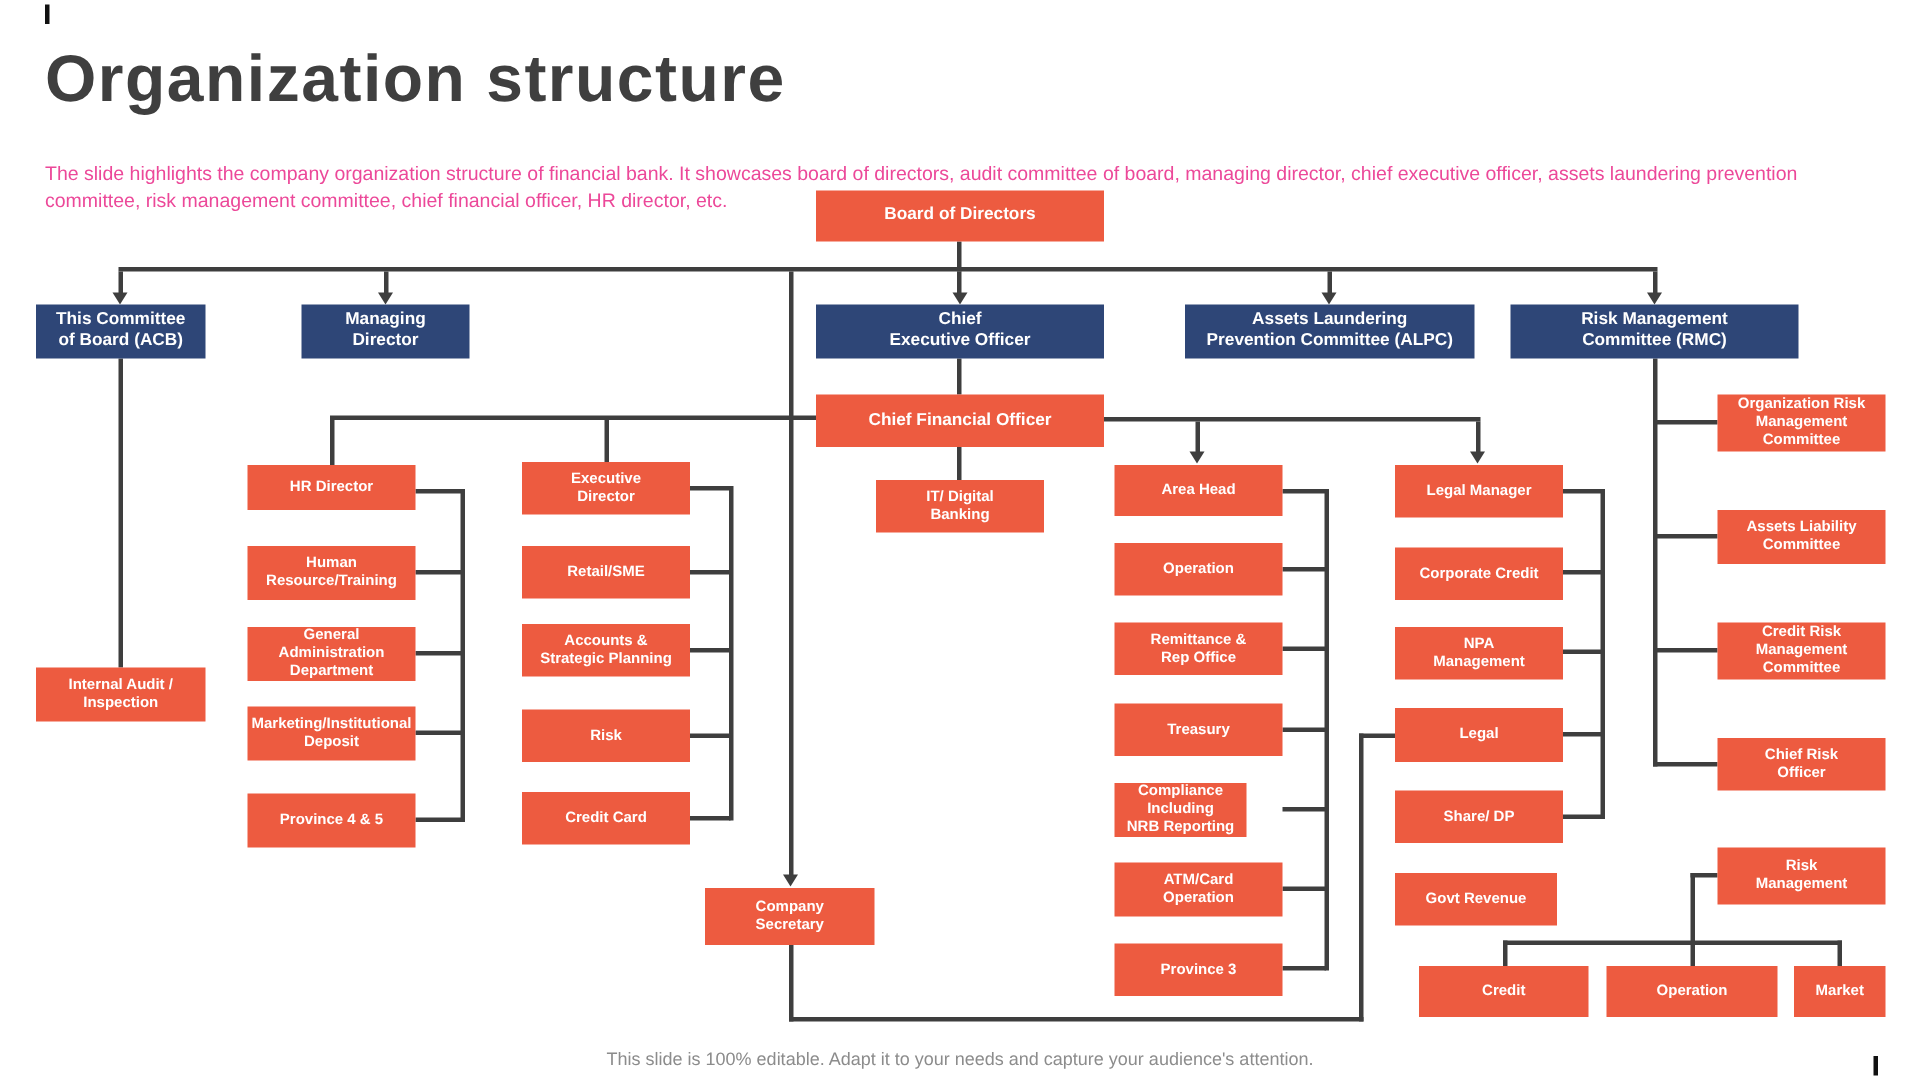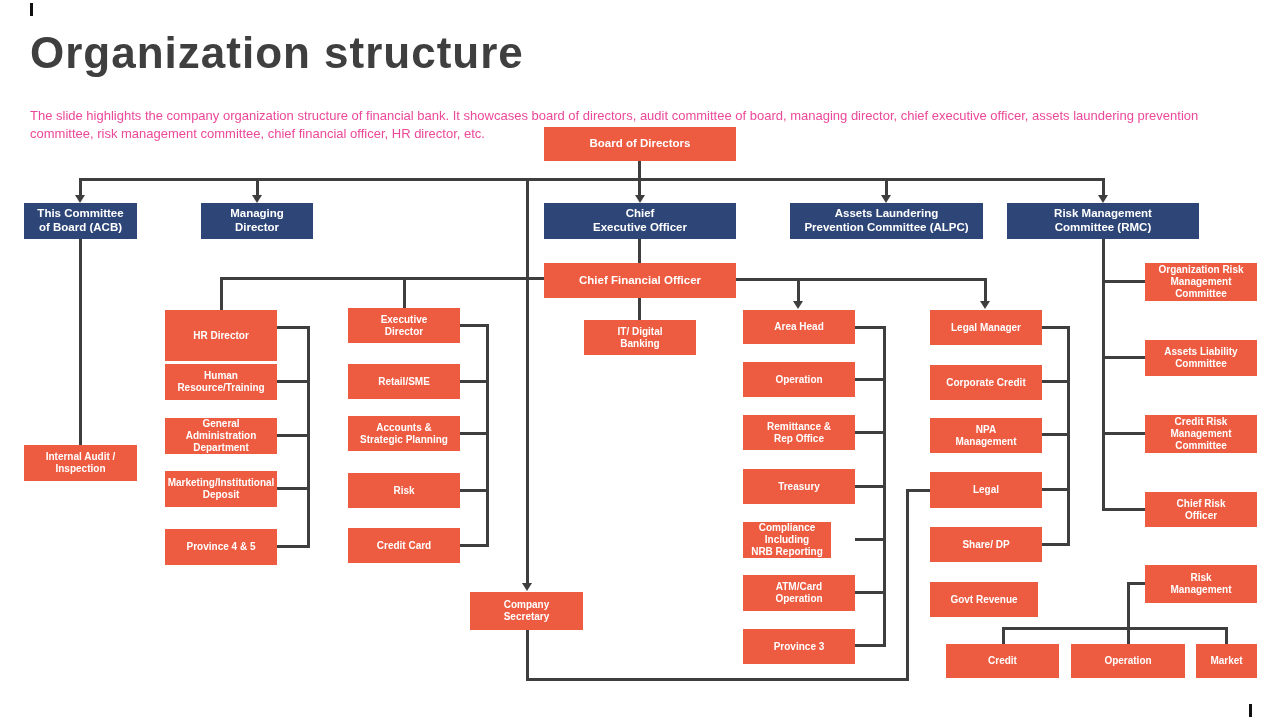--- a/index.html
+++ b/index.html
@@ -20,20 +20,21 @@
 </style>
 </head>
 <body>
 
 <div id="slide" style="--orange: #ed5b40; --navy: #2e4677;">
   <div class="mark" style="left:30px;top:3px;width:3px;height:13px"></div>
   <div class="mark" style="left:1249px;top:704px;width:3px;height:13px"></div>
 
   <div class="title">Organization structure</div>
   <div class="desc">The slide highlights the company organization structure of financial bank. It showcases board of directors, audit committee of board, managing director, chief executive officer, assets laundering prevention committee, risk management committee, chief financial officer, HR director, etc.</div>
+  <div class="footer">This slide is 100% editable. Adapt it to your needs and capture your audience's attention.</div>
 
   <div>
 
     <div class="ln" style="left:638px;top:161px;width:3px;height:20px"></div>
     <div class="ln" style="left:79px;top:178px;width:1026px;height:3px"></div>
     <div class="ln" style="left:79px;top:181px;width:3px;height:16px"></div>
     <div class="ln" style="left:256px;top:181px;width:3px;height:16px"></div>
     <div class="ln" style="left:638px;top:181px;width:3px;height:16px"></div>
     <div class="ln" style="left:885px;top:181px;width:3px;height:16px"></div>
     <div class="ln" style="left:1102px;top:181px;width:3px;height:16px"></div>
@@ -113,21 +114,21 @@
     <div class="node navy lg" style="left:544px;top:203px;width:192px;height:36px">Chief
 Executive Officer</div>
     <div class="node navy lg" style="left:790px;top:203px;width:193px;height:36px">Assets Laundering
 Prevention Committee (ALPC)</div>
     <div class="node navy lg" style="left:1007px;top:203px;width:192px;height:36px">Risk Management
 Committee (RMC)</div>
     <div class="node orange lg" style="left:544px;top:263px;width:192px;height:35px">Chief Financial Officer</div>
     <div class="node orange" style="left:24px;top:445px;width:113px;height:36px">Internal Audit /
 Inspection</div>
 
-    <div class="node orange" style="left:165px;top:310px;width:112px;height:51px">HR Director</div>
+    <div class="node orange" style="left:165px;top:310px;width:112px;height:30px">HR Director</div>
     <div class="node orange" style="left:165px;top:364px;width:112px;height:36px">Human
 Resource/Training</div>
     <div class="node orange" style="left:165px;top:418px;width:112px;height:36px">General Administration
 Department</div>
     <div class="node orange" style="left:165px;top:471px;width:112px;height:36px">Marketing/Institutional
 Deposit</div>
     <div class="node orange" style="left:165px;top:529px;width:112px;height:36px">Province 4 &amp; 5</div>
 
     <div class="node orange" style="left:348px;top:308px;width:112px;height:35px">Executive
 Director</div>

